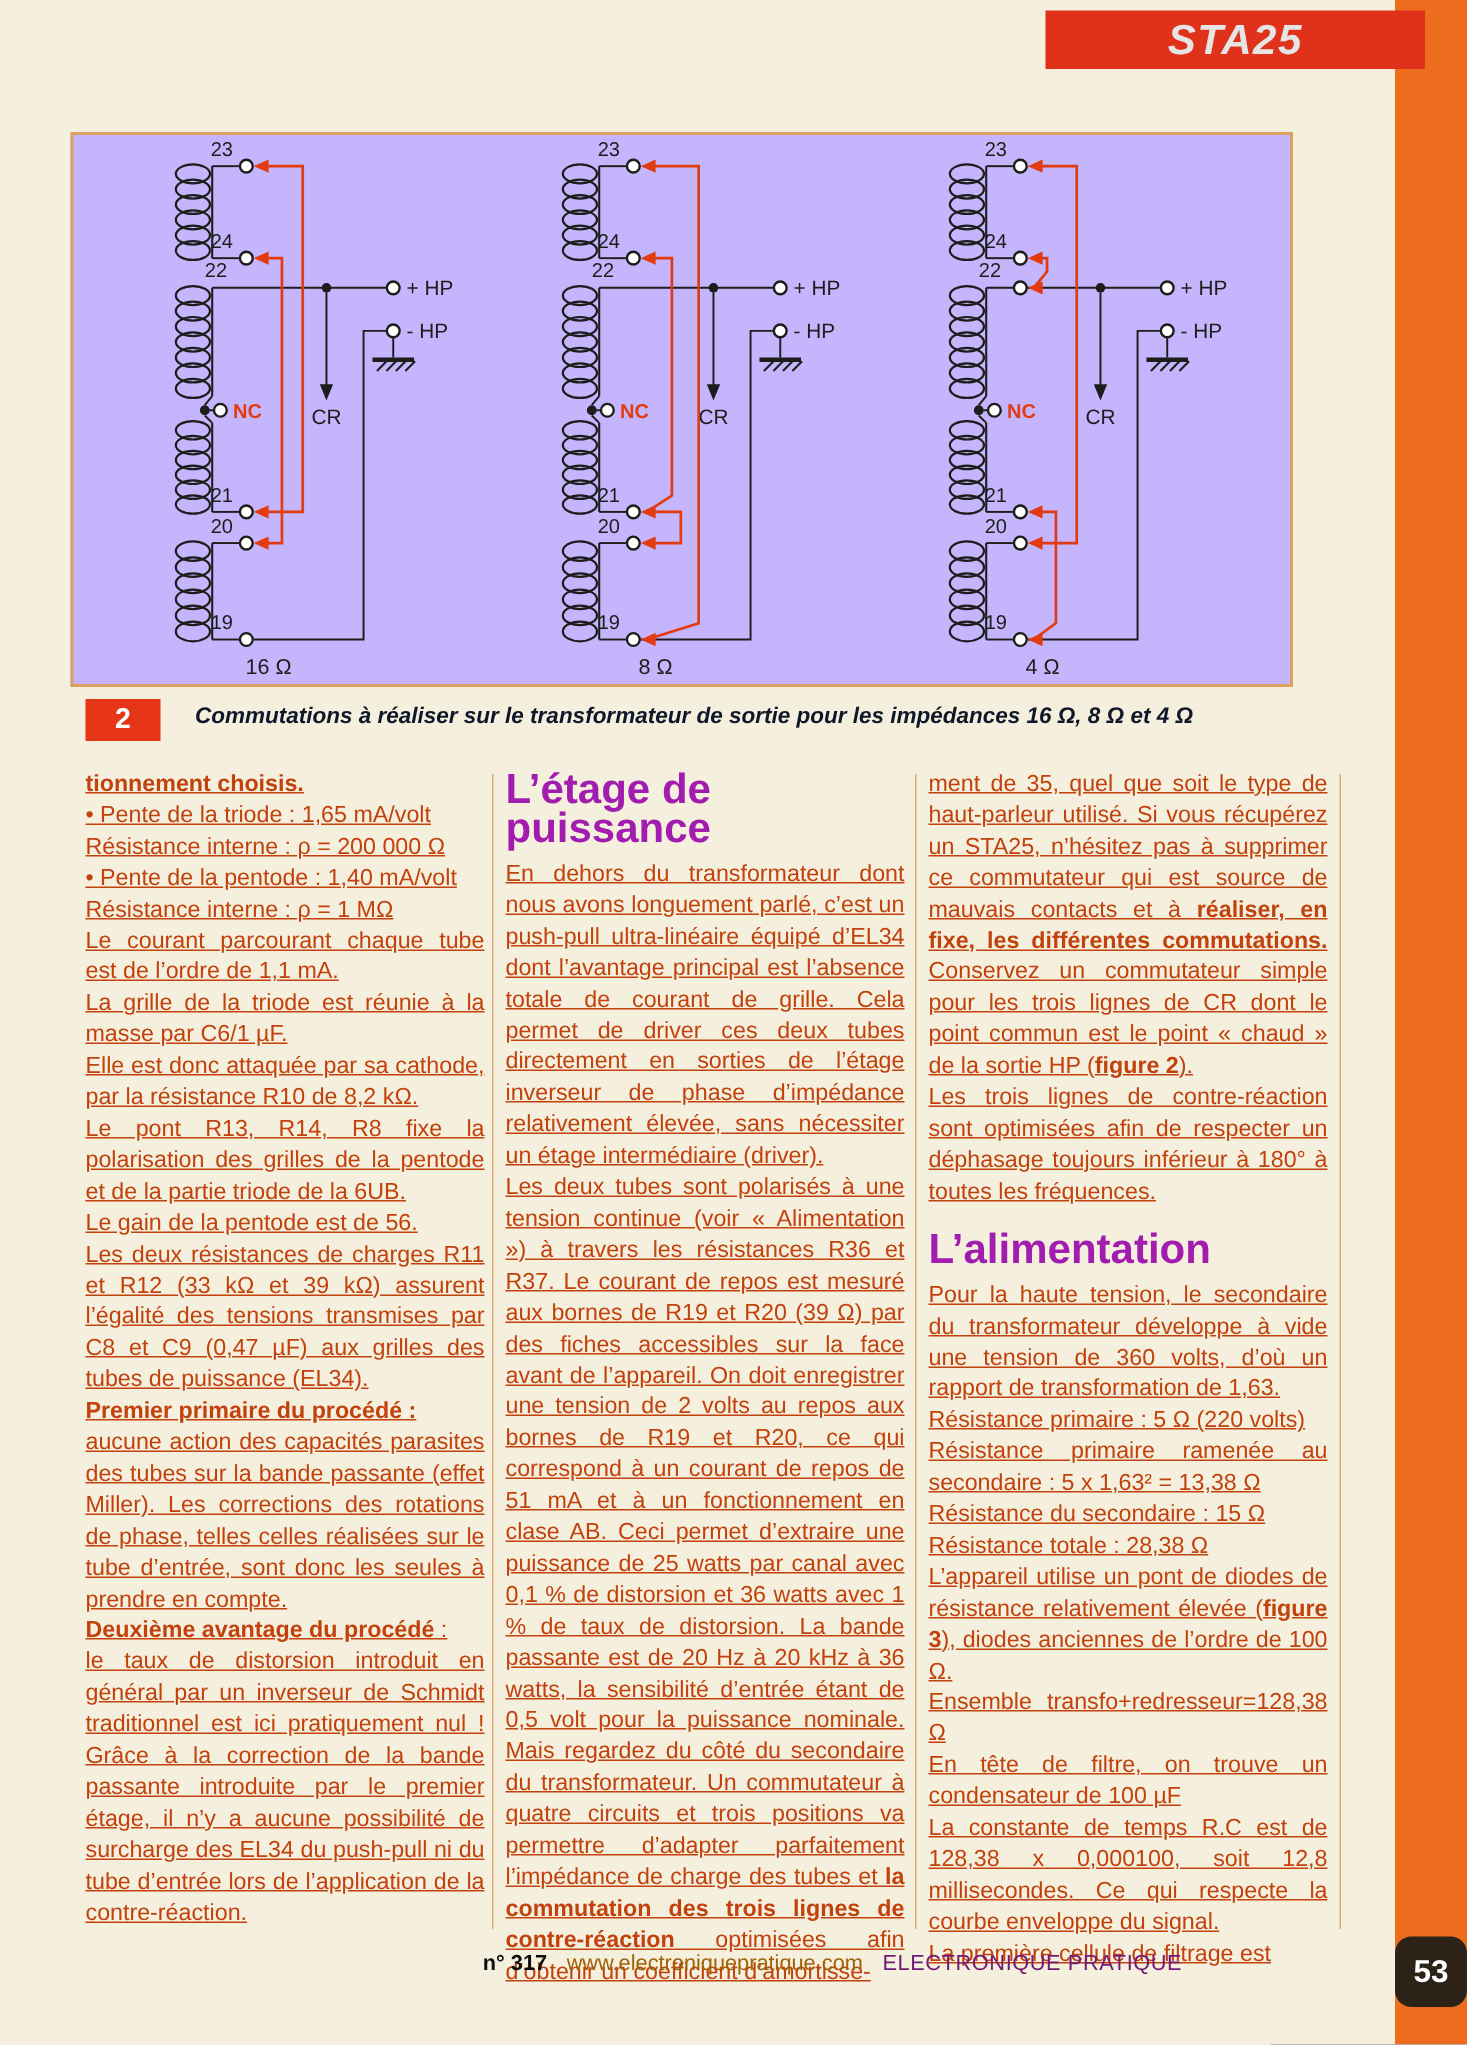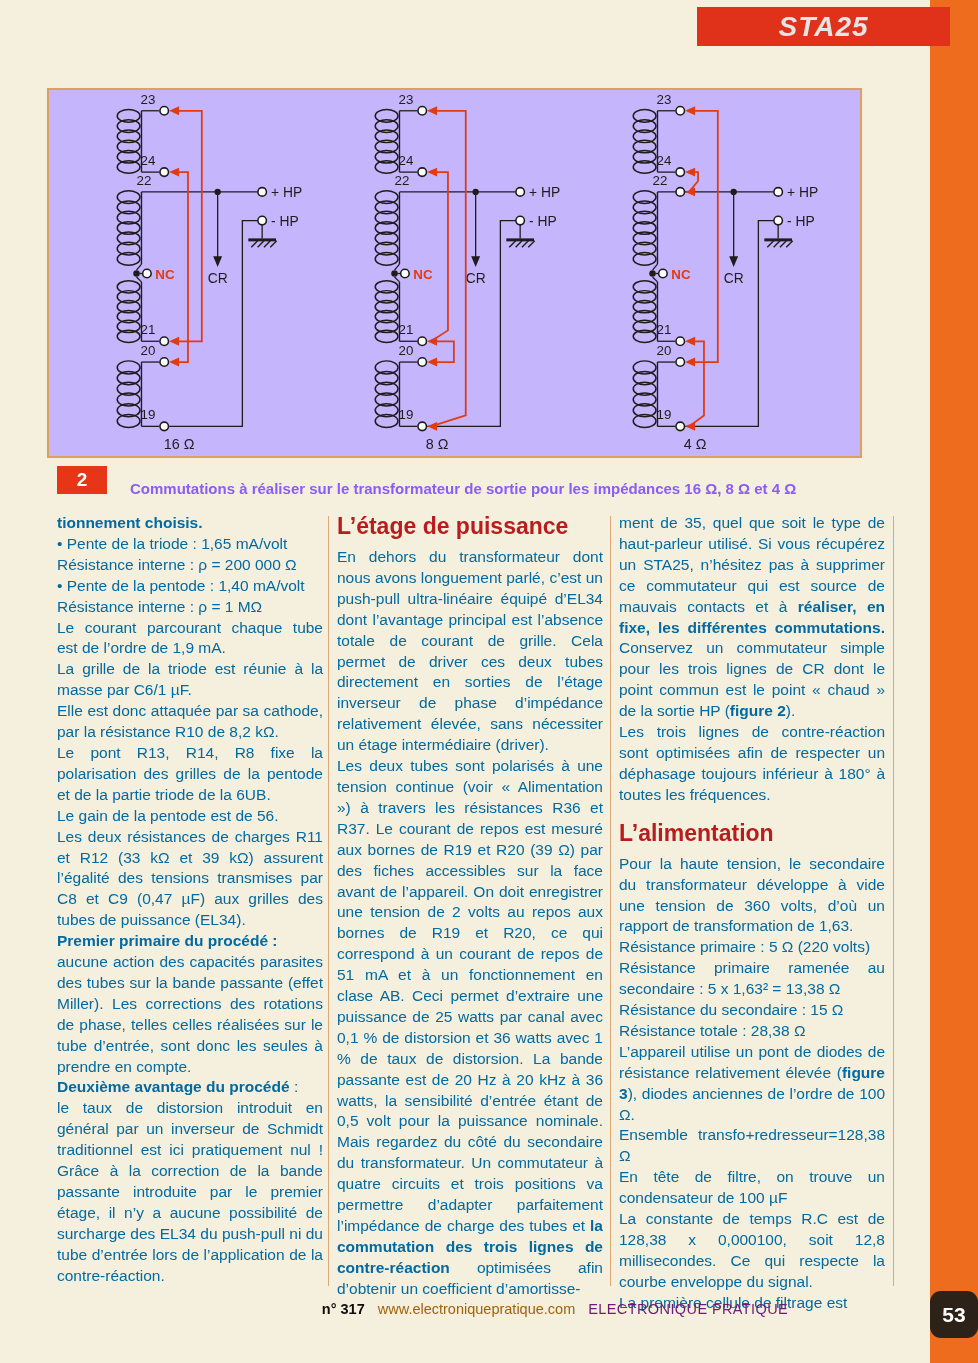--- a/index.html
+++ b/index.html
@@ -14,26 +14,26 @@
   .panel{position:absolute;top:0;width:258px;height:368px;}
   .panel svg{display:block;width:258px;height:368px;}
   .figure-box svg text{font-family:"Liberation Sans",sans-serif;}
   .diag-num{font-size:13.5px;fill:#1d1d1b;}
   .diag-label{font-size:14px;fill:#1d1d1b;}
   .diag-nc{font-size:13.5px;font-weight:bold;}
   .diag-imp{font-size:14.5px;fill:#1d1d1b;}
   .caption-row{position:absolute;left:57px;top:466px;width:805px;height:30px;}
   .fig-num{position:absolute;left:0;top:0;width:50px;height:28px;background:#e63517;
           color:#fff;font-weight:bold;font-size:19px;display:flex;align-items:center;justify-content:center;}
-  .fig-caption{position:absolute;left:73px;top:14px;width:730px;color:#8b5cf6;
-          font-size:15px;font-weight:bold;}
+  .fig-caption{position:absolute;left:73px;top:3px;width:730px;color:#0f172a;
+          font-size:15px;font-weight:bold;font-style:italic;}
   .col{position:absolute;top:513px;width:266px;}
-  .body-p{margin:0;font-size:15.5px;line-height:20.9px;text-align:justify;color:#0369a1;}
+  .body-p{margin:0;font-size:15.5px;line-height:20.9px;text-align:justify;color:#c2410c;text-decoration:underline;}
   .body-p .b{font-weight:bold;}
-  .col-heading{margin:0 0 8px 0;font-size:23px;line-height:26px;color:#b91c1c;font-weight:bold;}
+  .col-heading{margin:0 0 8px 0;font-size:28px;line-height:26px;color:#a21caf;font-weight:bold;}
   .col-heading.spaced{margin-top:14px;}
   .vdiv{position:absolute;top:516px;height:770px;width:1px;background:#dfa977;}
   .footer{position:absolute;top:1301px;left:90px;width:930px;text-align:center;font-size:14.5px;color:#222;}
   .f-issue{font-weight:bold;color:#0d0d0d;}
   .f-url{margin-left:9px;color:#a16207;text-align:right;}
   .f-mag{margin-left:9px;color:#701a75;letter-spacing:0.4px;}
   .page-num{position:absolute;top:1291px;right:0;width:48px;height:47px;background:#2c2218;
           color:#fff;font-weight:bold;font-size:21px;display:flex;align-items:center;justify-content:center;border-radius:11px;}
 </style>
 </head>
@@ -294,21 +294,21 @@
     <div class="fig-num">2</div>
     <div class="fig-caption">Commutations à réaliser sur le transformateur de sortie pour les impédances 16 Ω, 8 Ω et 4 Ω</div>
   </div>
 
   <div class="col" style="left:57px">
       <p class="body-p"><span class="b">tionnement choisis.</span></p>
       <p class="body-p"><span>• Pente de la triode : 1,65 mA/volt</span></p>
       <p class="body-p"><span>Résistance interne : ρ = 200 000 Ω</span></p>
       <p class="body-p"><span>• Pente de la pentode : 1,40 mA/volt</span></p>
       <p class="body-p"><span>Résistance interne : ρ = 1 MΩ</span></p>
-      <p class="body-p"><span>Le courant parcourant chaque tube est de l’ordre de 1,9 mA.</span></p>
+      <p class="body-p"><span>Le courant parcourant chaque tube est de l’ordre de 1,1 mA.</span></p>
       <p class="body-p"><span>La grille de la triode est réunie à la masse par C6/1 µF.</span></p>
       <p class="body-p"><span>Elle est donc attaquée par sa cathode, par la résistance R10 de 8,2 kΩ.</span></p>
       <p class="body-p"><span>Le pont R13, R14, R8 fixe la polarisation des grilles de la pentode et de la partie triode de la 6UB.</span></p>
       <p class="body-p"><span>Le gain de la pentode est de 56.</span></p>
       <p class="body-p"><span>Les deux résistances de charges R11 et R12 (33 kΩ et 39 kΩ) assurent l’égalité des tensions transmises par C8 et C9 (0,47 µF) aux grilles des tubes de puissance (EL34).</span></p>
       <p class="body-p"><span class="b">Premier primaire du procédé :</span></p>
       <p class="body-p"><span>aucune action des capacités parasites des tubes sur la bande passante (effet Miller). Les corrections des rotations de phase, telles celles réalisées sur le tube d’entrée, sont donc les seules à prendre en compte.</span></p>
       <p class="body-p"><span class="b">Deuxième avantage du procédé</span><span> :</span></p>
       <p class="body-p"><span>le taux de distorsion introduit en général par un inverseur de Schmidt traditionnel est ici pratiquement nul ! Grâce à la correction de la bande passante introduite par le premier étage, il n’y a aucune possibilité de surcharge des EL34 du push-pull ni du tube d’entrée lors de l’application de la contre-réaction.</span></p>
     </div>

